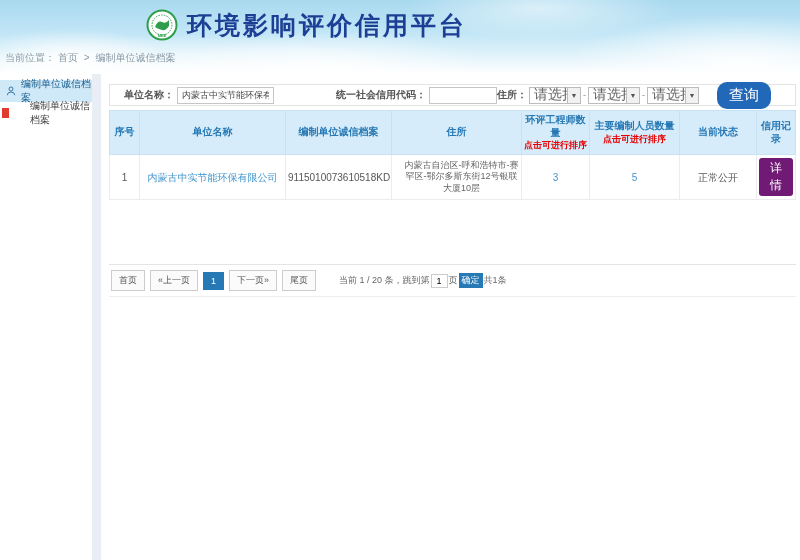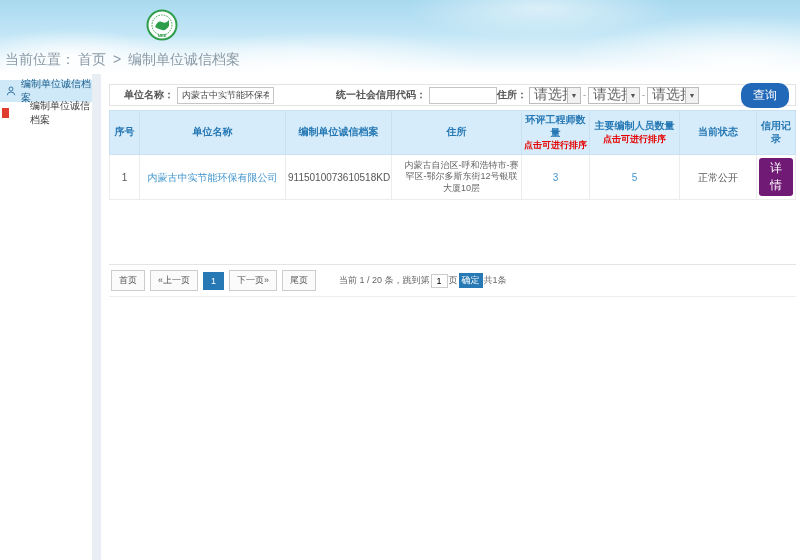--- a/index.html
+++ b/index.html
@@ -14,21 +14,21 @@
       radial-gradient(ellipse 220px 55px at 330px 70px, rgba(255,255,255,.85), rgba(255,255,255,0) 72%),
       radial-gradient(ellipse 190px 45px at 540px 8px, rgba(255,255,255,.55), rgba(255,255,255,0) 70%),
       radial-gradient(ellipse 240px 65px at 740px 62px, rgba(255,255,255,.9), rgba(255,255,255,0) 72%),
       radial-gradient(ellipse 320px 60px at 180px 80px, rgba(255,255,255,.9), rgba(255,255,255,0) 75%),
       linear-gradient(180deg,#a8d9ef 0%, #c2e6f6 45%, #e9f6fc 82%, #ffffff 100%);
   }
   .brand { position:absolute; left:146px; top:8px; height:34px; display:flex; align-items:center; gap:9px; }
   .logo { width:32px; height:32px; }
   .brand-title { font-size:25px; font-weight:bold; color:#1c3e94; letter-spacing:3px;
     font-family:"Liberation Sans","DejaVu Sans",sans-serif; }
-  .breadcrumb { position:absolute; left:5px; top:51px; font-size:14px; color:#8a9aa6; }
+  .breadcrumb { position:absolute; left:5px; top:51px; font-size:10px; color:#8a9aa6; }
   .breadcrumb span { margin-right:3px; }
 
   
   .layout { display:flex; width:800px; height:486px; align-items:stretch; }
   .sidebar { width:96px; background:#fff; padding-top:6px; }
   .side-header { height:22px; background:#cfe9f8; display:flex; align-items:center; gap:5px;
     padding-left:6px; color:#1f618f; font-size:10px; }
   .side-header svg { flex:0 0 auto; }
   .side-item { position:relative; height:22px; display:flex; align-items:center;
     padding-left:30px; font-size:10px; color:#444; cursor:pointer; }
@@ -45,21 +45,21 @@
   .inp-name { width:97px; margin-left:3px; }
   .inp-code { width:68px; margin-left:3px; }
   .sel { display:flex; align-items:center; height:17px; border:1px solid #bcbcbc; background:#fff;
     width:52px; margin:0 2px; cursor:pointer; }
   .sel-text { flex:1; font-size:14px; color:#666; padding-left:4px; white-space:nowrap; overflow:hidden;text-align:right; }
   .sel-caret { width:13px; height:100%; border-left:1px solid #bcbcbc; background:#f1f1f1;
     display:flex; align-items:center; justify-content:center; font-size:7px; color:#555; }
   .sel-sep { color:#888; font-size:9px; }
   .spacer { flex:1; }
   .btn-search { background:#2268b8; color:#fff; border:none; border-radius:10px;
-    font-size:12px; padding:4px 12px; cursor:pointer; margin-right:0; }
+    font-size:15px; padding:4px 12px; cursor:pointer; margin-right:18px; }
 
   
   table { width:100%; border-collapse:collapse; table-layout:fixed; }
   thead th { background:#d6ecfa; color:#2779b5; font-size:10px; font-weight:bold;
     border:1px solid #c8e2f3; padding:3px 2px; line-height:1.25; }
   thead .sub { display:block; color:#e60000; font-size:9px; font-weight:bold; margin-top:1px; }
   tbody td { border:1px solid #ececec; font-size:10px; color:#555; text-align:center;
     padding:3px 2px; height:32px; line-height:1.3; }
   td.link, .count-link { color:#4396cd; cursor:pointer; }
   .addr { font-size:9px; color:#666; text-align:center;padding-left:12px; }
@@ -81,20 +81,21 @@
 <body>
 
 <div class="sky">
   <div class="brand">
     <svg class="logo" viewBox="0 0 32 32">
       <circle cx="16" cy="16" r="14.5" fill="#fff" stroke="#2f9e4c" stroke-width="2"></circle>
       <circle cx="16" cy="16" r="10" fill="none" stroke="#2f9e4c" stroke-width="1" stroke-dasharray="1.5 1.2"></circle>
       <path d="M9 18 Q12 11 16 13 Q20 15 23 11 L23 17 Q20 22 16 21 Q12 20 9 18 Z" fill="#2f9e4c"></path>
       <text x="16" y="27.5" font-size="4" text-anchor="middle" fill="#2f9e4c" font-weight="bold">MEE</text>
     </svg>
+    <span class="brand-title">环境影响评价信用平台</span>
   </div>
   <div class="breadcrumb">
     <span>当前位置：</span><span>首页</span>
     <span>&gt;</span>
     <span>编制单位诚信档案</span>
   </div>
 </div>
 
 <div class="layout">
 

